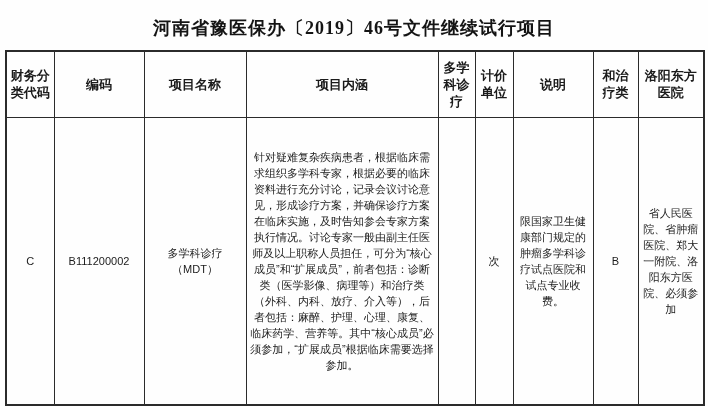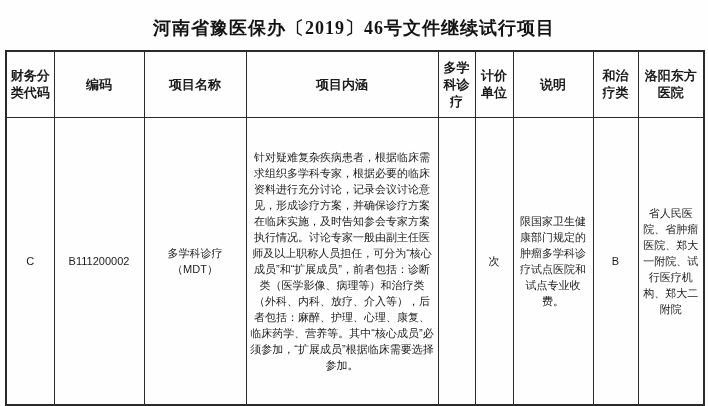--- a/index.html
+++ b/index.html
@@ -103,17 +103,17 @@
     <tbody>
       <tr>
         <td>C</td>
         <td class="code-cell">B111200002</td>
         <td class="left">多学科诊疗（MDT）</td>
         <td class="left content-cell">针对疑难复杂疾病患者，根据临床需求组织多学科专家，根据必要的临床资料进行充分讨论，记录会议讨论意见，形成诊疗方案，并确保诊疗方案在临床实施，及时告知参会专家方案执行情况。讨论专家一般由副主任医师及以上职称人员担任，可分为“核心成员”和“扩展成员”，前者包括：诊断类（医学影像、病理等）和治疗类（外科、内科、放疗、介入等），后者包括：麻醉、护理、心理、康复、临床药学、营养等。其中“核心成员”必须参加，“扩展成员”根据临床需要选择参加。</td>
         <td></td>
         <td>次</td>
         <td class="left">限国家卫生健康部门规定的肿瘤多学科诊疗试点医院和试点专业收费。</td>
         <td>B</td>
-        <td class="left">省人民医院、省肿瘤医院、郑大一附院、试行医疗机构、郑大二附院</td>
+        <td class="left">省人民医院、省肿瘤医院、郑大一附院、洛阳东方医院、必须参加</td>
       </tr>
     </tbody>
   </table>
 </div>
 
 </body></html>

